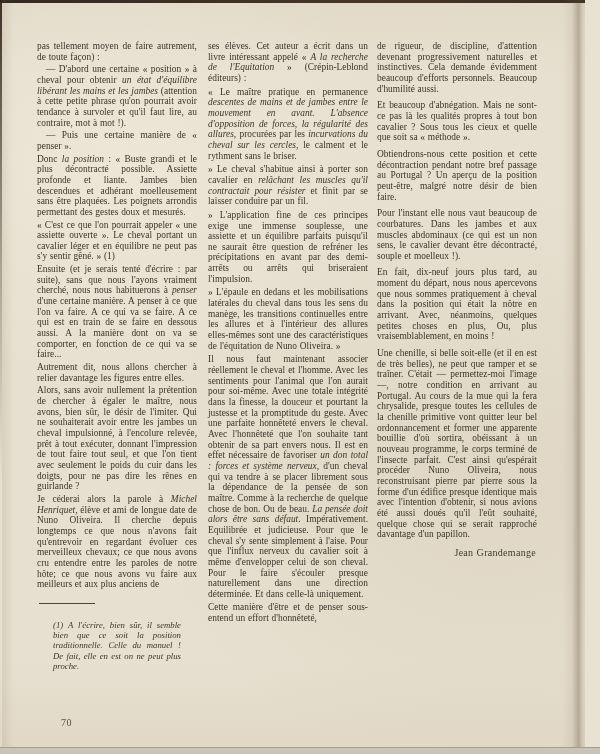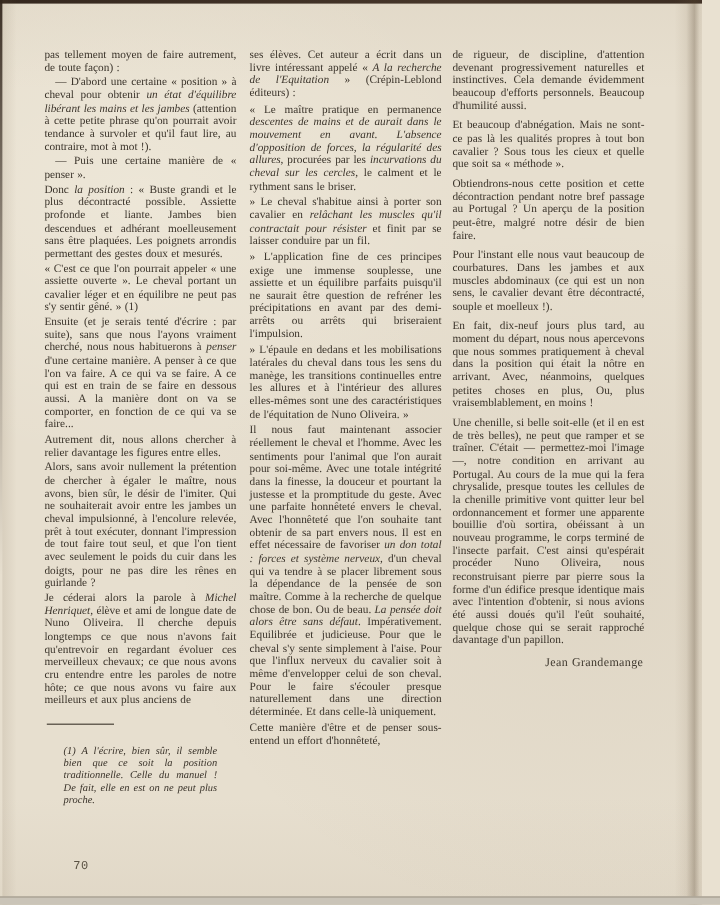--- a/index.html
+++ b/index.html
@@ -26,21 +26,21 @@
   .col[data-column="0"]{left:37px;}
   .col[data-column="1"]{left:208px;}
   .col[data-column="2"]{left:377px;}
   .para{margin:0 0 2px 0;}
   .col[data-column="1"] .para{margin-bottom:3px;}
   .col[data-column="2"] .para{margin-bottom:6px;}
   .para.indent{text-indent:9px;}
   .fn-rule{width:56px;height:1px;background:#4a4238;margin:13px 0 6px 2px;}
   .footnote{font-style:italic;font-size:8.7px;line-height:10.3px;margin:16px;text-align:justify;}
   .signature{margin-top:8px;text-align:right;font-size:10px;letter-spacing:0.3px;padding-right:1px;color:#403a30;}
-  .pagenum{position:absolute;left:61px;top:717px;font-size:10px;color:#5a5243;letter-spacing:0.5px;font-family:Liberation Mono, monospace;}
+  .pagenum{position:absolute;left:61px;top:717px;font-size:10px;color:#5a5243;letter-spacing:0.5px;}
   
   .edge-top{position:absolute;top:0;left:0;right:0;height:3px;background:linear-gradient(90deg,#35281f,#46362a 60%,#3a2c22);}
   .edge-left{position:absolute;top:0;left:0;width:2px;height:480px;background:linear-gradient(rgba(52,40,30,0.95),rgba(52,40,30,0.35) 55%,rgba(52,40,30,0));}
   .left-shade{position:absolute;top:0;left:2px;width:12px;height:100%;background:linear-gradient(90deg,rgba(110,90,65,0.12),rgba(110,90,65,0));}
   .crease{position:absolute;top:0;left:562px;width:26px;height:100%;
     background:linear-gradient(90deg,rgba(255,255,255,0) 0%,rgba(125,104,78,0.10) 38%,rgba(92,74,52,0.34) 64%,rgba(125,104,78,0.12) 80%,rgba(255,255,255,0) 100%);}
   .right-page{position:absolute;top:0;left:585px;width:15px;height:100%;background:#e9e1d1;}
   .edge-bottom{position:absolute;left:0;right:0;top:747px;height:7px;background:#cac4b8;border-top:1px solid #a49c8d;}
   .corner-br{position:absolute;right:0;top:680px;width:3px;height:74px;background:linear-gradient(rgba(115,100,80,0),rgba(115,100,80,0.55));}
 </style>
@@ -58,21 +58,21 @@
       <p class="para">« C'est ce que l'on pourrait appeler « une assiette ouverte ». Le cheval portant un cavalier léger et en équilibre ne peut pas s'y sentir gêné. » (1)</p>
       <p class="para">Ensuite (et je serais tenté d'écrire : par suite), sans que nous l'ayons vraiment cherché, nous nous habituerons à <i>penser</i> d'une certaine manière. A penser à ce que l'on va faire. A ce qui va se faire. A ce qui est en train de se faire en dessous aussi. A la manière dont on va se comporter, en fonction de ce qui va se faire...</p>
       <p class="para">Autrement dit, nous allons chercher à relier davantage les figures entre elles.</p>
       <p class="para">Alors, sans avoir nullement la prétention de chercher à égaler le maître, nous avons, bien sûr, le désir de l'imiter. Qui ne souhaiterait avoir entre les jambes un cheval impulsionné, à l'encolure relevée, prêt à tout exécuter, donnant l'impression de tout faire tout seul, et que l'on tient avec seulement le poids du cuir dans les doigts, pour ne pas dire les rênes en guirlande ?</p>
       <p class="para">Je céderai alors la parole à <i>Michel Henriquet</i>, élève et ami de longue date de Nuno Oliveira. Il cherche depuis longtemps ce que nous n'avons fait qu'entrevoir en regardant évoluer ces merveilleux chevaux; ce que nous avons cru entendre entre les paroles de notre hôte; ce que nous avons vu faire aux meilleurs et aux plus anciens de</p>
       <div class="fn-rule"></div>
       <p class="footnote">(1) A l'écrire, bien sûr, il semble bien que ce soit la position traditionnelle. Celle du manuel ! De fait, elle en est on ne peut plus proche.</p>
     </div>
   <div class="col" data-column="1">
       <p class="para">ses élèves. Cet auteur a écrit dans un livre intéressant appelé « <i>A la recherche de l'Equitation</i> » (Crépin-Leblond éditeurs) :</p>
-      <p class="para">« Le maître pratique en permanence <i>descentes de mains et de aurait dans le mouvement en avant. L'absence d'opposition de forces, la régularité des allures</i>, procurées par les <i>incurvations du cheval sur les cercles</i>, le calment et le rythment sans le briser.</p>
+      <p class="para">« Le maître pratique en permanence <i>descentes de mains et de jambes entre le mouvement en avant. L'absence d'opposition de forces, la régularité des allures</i>, procurées par les <i>incurvations du cheval sur les cercles</i>, le calment et le rythment sans le briser.</p>
       <p class="para">» Le cheval s'habitue ainsi à porter son cavalier en <i>relâchant les muscles qu'il contractait pour résister</i> et finit par se laisser conduire par un fil.</p>
       <p class="para">» L'application fine de ces principes exige une immense souplesse, une assiette et un équilibre parfaits puisqu'il ne saurait être question de refréner les précipitations en avant par des demi-arrêts ou arrêts qui briseraient l'impulsion.</p>
       <p class="para">» L'épaule en dedans et les mobilisations latérales du cheval dans tous les sens du manège, les transitions continuelles entre les allures et à l'intérieur des allures elles-mêmes sont une des caractéristiques de l'équitation de Nuno Oliveira. »</p>
       <p class="para">Il nous faut maintenant associer réellement le cheval et l'homme. Avec les sentiments pour l'animal que l'on aurait pour soi-même. Avec une totale intégrité dans la finesse, la douceur et pourtant la justesse et la promptitude du geste. Avec une parfaite honnêteté envers le cheval. Avec l'honnêteté que l'on souhaite tant obtenir de sa part envers nous. Il est en effet nécessaire de favoriser <i>un don total : forces et système nerveux</i>, d'un cheval qui va tendre à se placer librement sous la dépendance de la pensée de son maître. Comme à la recherche de quelque chose de bon. Ou de beau. <i>La pensée doit alors être sans défaut</i>. Impérativement. Equilibrée et judicieuse. Pour que le cheval s'y sente simplement à l'aise. Pour que l'influx nerveux du cavalier soit à même d'envelopper celui de son cheval. Pour le faire s'écouler presque naturellement dans une direction déterminée. Et dans celle-là uniquement.</p>
       <p class="para">Cette manière d'être et de penser sous-entend un effort d'honnêteté,</p>
     </div>
   <div class="col" data-column="2">
       <p class="para">de rigueur, de discipline, d'attention devenant progressivement naturelles et instinctives. Cela demande évidemment beaucoup d'efforts personnels. Beaucoup d'humilité aussi.</p>
       <p class="para">Et beaucoup d'abnégation. Mais ne sont-ce pas là les qualités propres à tout bon cavalier ? Sous tous les cieux et quelle que soit sa « méthode ».</p>
       <p class="para">Obtiendrons-nous cette position et cette décontraction pendant notre bref passage au Portugal ? Un aperçu de la position peut-être, malgré notre désir de bien faire.</p>

